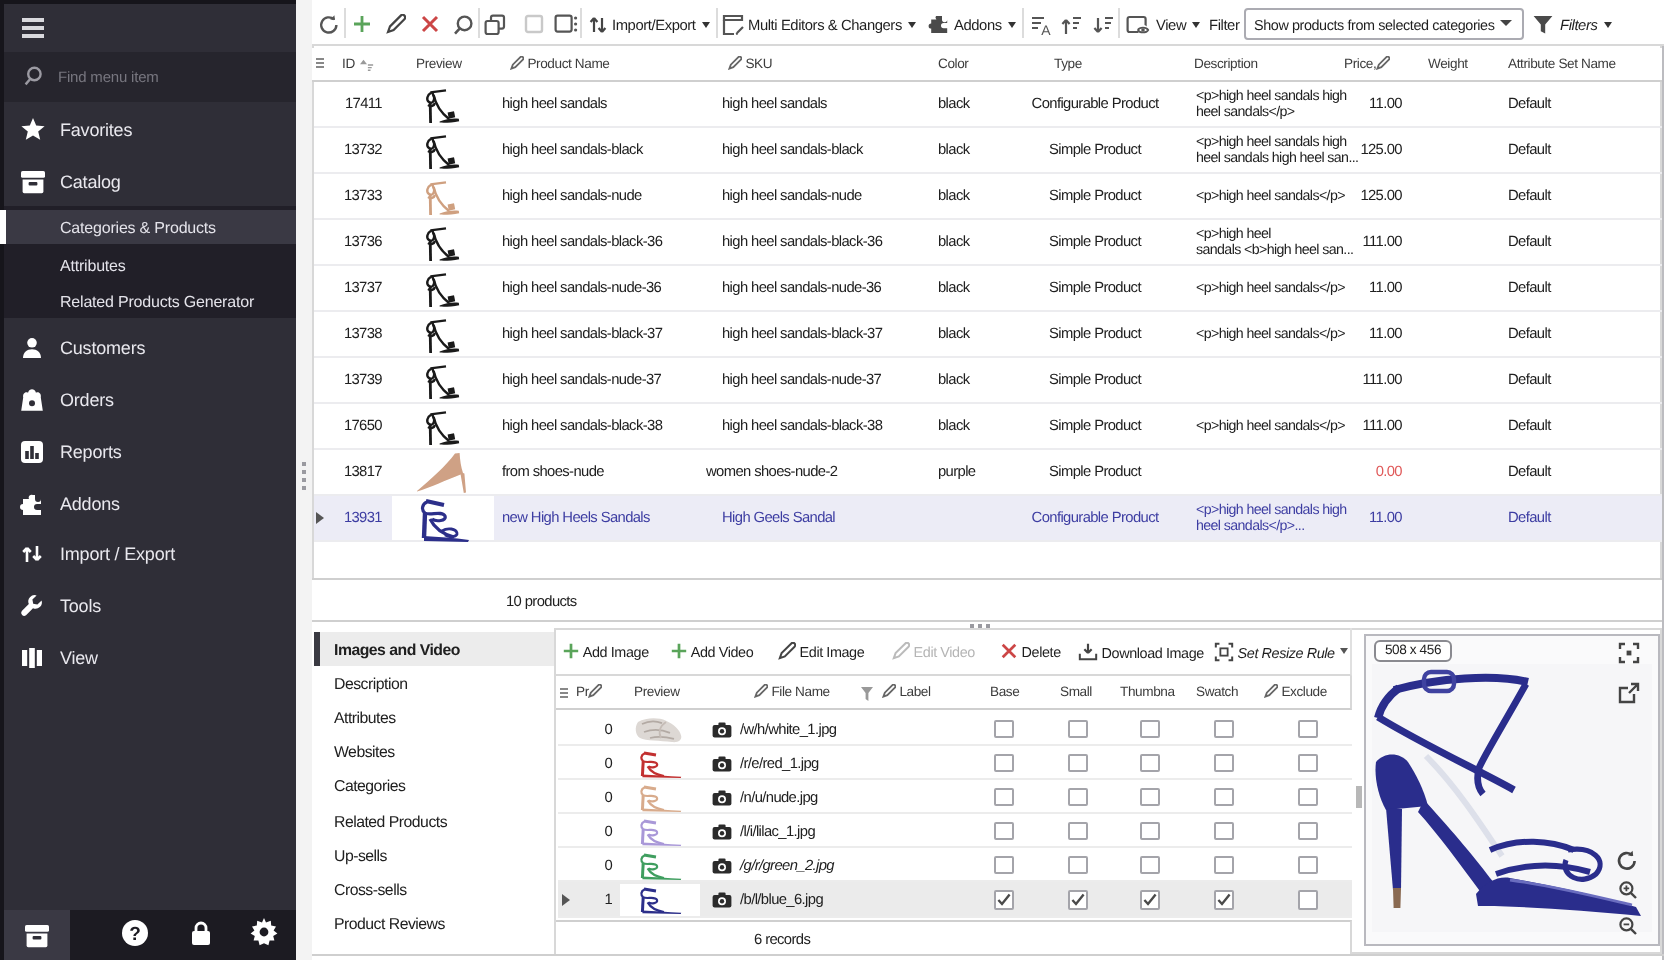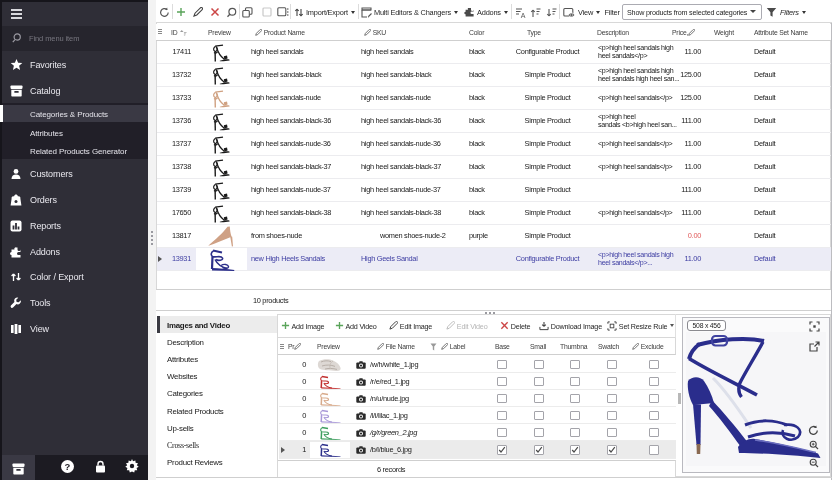--- a/index.html
+++ b/index.html
@@ -87,21 +87,21 @@
     <svg width="12" height="12" viewBox="0 0 12 12">
       <path d="M4.5 1.5 h3 v2 a1.5 1.5 0 0 0 3 0 v2.5 h-2 a1.5 1.5 0 0 0 0 3 h2 v2.5 h-9 v-2.5 a1.5 1.5 0 0 1 0 -3 v-2.5 h3 a1.5 1.5 0 0 1 2 -2 z" fill="#fff"></path>
     </svg>
     <span class="lbl">Addons</span>
   </div>
 <div class="sb-item" style="top:265px;">
     <svg width="12" height="12" viewBox="0 0 12 12">
       <path d="M3.5 10 V3 M3.5 3 L1.6 5 M3.5 3 L5.4 5" stroke="#fff" stroke-width="1.3" fill="none"></path>
       <path d="M8.5 2 V9 M8.5 9 L6.6 7 M8.5 9 L10.4 7" stroke="#fff" stroke-width="1.3" fill="none"></path>
     </svg>
-    <span class="lbl">Color / Export</span>
+    <span class="lbl">Import / Export</span>
   </div>
 <div class="sb-item" style="top:291px;">
     <svg width="12" height="12" viewBox="0 0 12 12">
       <path d="M10.8 3.2 a3.2 3.2 0 0 1 -4.3 3.9 L3 10.6 a1.5 1.5 0 0 1 -2.1 -2.1 L4.4 5 a3.2 3.2 0 0 1 3.9 -4.3 L6.2 2.8 l0.4 2.1 2.1 0.4 z" fill="#fff"></path>
     </svg>
     <span class="lbl">Tools</span>
   </div>
 <div class="sb-item" style="top:316.5px;">
     <svg width="12" height="12" viewBox="0 0 12 12">
       <rect x="1" y="2" width="2.6" height="8" fill="#fff"></rect>
@@ -396,21 +396,21 @@
 <div class="cell" style="left:505px;top:209.0px;width:85px;text-align:center;color:#202020;">Simple Product</div>
 <div class="cell" style="left:598px;top:209.0px;font-size:7.1px;color:#202020;">&lt;p&gt;high heel sandals&lt;/p&gt;</div>
 <div class="cell" style="left:660px;top:209.0px;width:41px;text-align:right;color:#202020;">111.00</div>
 <div class="cell" style="left:754px;top:209.0px;color:#202020;">Default</div>
 <div class="abs" style="left:157px;top:247px;width:674px;height:1px;background:#ececef;"></div>
 <div class="cell" style="left:160px;top:232.0px;width:31px;text-align:right;color:#202020;">13817</div>
 <div class="abs" style="left:208px;top:226px;"><svg width="26" height="22" viewBox="0 0 26 22">
       <path d="M0.5 19.5 C7 14 15 7 19.5 0.8 L21.8 0.5 C22 4 22.5 7.5 23.5 10.5 L24.2 10.8 L25 20.3 L23.9 20.5 L22.3 11.3 C15 14 7 18 0.5 19.8 Z" fill="#cfa185"></path>
     </svg></div>
 <div class="cell" style="left:251px;top:232.0px;color:#202020;">from shoes-nude</div>
-<div class="cell" style="left:380px;top:232.0px;color:#202020;">women shoes-nude-2</div>
+<div class="cell" style="left:353px;top:232.0px;color:#202020;">women shoes-nude-2</div>
 <div class="cell" style="left:469px;top:232.0px;color:#202020;">purple</div>
 <div class="cell" style="left:505px;top:232.0px;width:85px;text-align:center;color:#202020;">Simple Product</div>
 <div class="cell" style="left:660px;top:232.0px;width:41px;text-align:right;color:#e05a5a;">0.00</div>
 <div class="cell" style="left:754px;top:232.0px;color:#202020;">Default</div>
 <div class="abs" style="left:157px;top:248px;width:674px;height:23px;background:#ececf6;"></div>
 <div class="abs" style="left:196px;top:248px;width:51px;height:23px;background:#fff;"></div>
 <div class="abs" style="left:158px;top:256px;width:0;height:0;border-top:3px solid transparent;border-bottom:3px solid transparent;border-left:4px solid #555;"></div>
 <div class="abs" style="left:157px;top:270px;width:674px;height:1px;background:#ececef;"></div>
 <div class="cell" style="left:160px;top:255.0px;width:31px;text-align:right;color:#3d3da2;">13931</div>
 <div class="abs" style="left:205px;top:248.5px;"><svg width="34" height="22" viewBox="0 0 30 22">
@@ -453,21 +453,21 @@
   </div>
 <div class="tab" style="top:384.79999999999995px;">
     <span class="lbl">Categories</span>
   </div>
 <div class="tab" style="top:401.99999999999994px;">
     <span class="lbl">Related Products</span>
   </div>
 <div class="tab" style="top:419.19999999999993px;">
     <span class="lbl">Up-sells</span>
   </div>
-<div class="tab" style="top:436.3999999999999px;font-family:Liberation Serif, serif;">
+<div class="tab" style="top:436.3999999999999px;">
     <span class="lbl">Cross-sells</span>
   </div>
 <div class="tab" style="top:453.5999999999999px;">
     <span class="lbl">Product Reviews</span>
   </div>
 <div class="abs" style="left:278px;top:314px;width:398px;height:24px;border-bottom:1px solid #d8d8d8;border-right:1px solid #e0e0e0;"></div>
 <div class="tb-lbl abs" style="left:281px;top:321px;font-size:7.2px;"><svg width="9" height="9" viewBox="0 0 10 10" style="vertical-align:-1.5px;">
       <path d="M5 1 V9 M1 5 H9" stroke="#5aa45a" stroke-width="1.5"></path>
     </svg> Add Image</div>
 <div class="tb-lbl abs" style="left:335px;top:321px;font-size:7.2px;"><svg width="9" height="9" viewBox="0 0 10 10" style="vertical-align:-1.5px;">
@@ -479,21 +479,21 @@
 <div class="tb-lbl abs" style="left:446px;top:321px;font-size:7.2px;color:#b5b5b5;"><svg width="9" height="9" viewBox="0 0 10 10" style="vertical-align:-1.5px;">
       <path d="M1 9 L2 6.2 L7.4 0.8 a1.1 1.1 0 0 1 1.8 1.8 L3.8 8 Z" fill="none" stroke="#bbb" stroke-width="1.1"></path>
     </svg> Edit Video</div>
 <div class="tb-lbl abs" style="left:500px;top:321px;font-size:7.2px;"><svg width="9" height="9" viewBox="0 0 10 10" style="vertical-align:-1.5px;">
       <path d="M1.5 1.5 L8.5 8.5 M8.5 1.5 L1.5 8.5" stroke="#cc4646" stroke-width="1.5"></path>
     </svg> Delete</div>
 <div class="tb-lbl abs" style="left:539px;top:321px;font-size:7.2px;"><svg width="10" height="10" viewBox="0 0 11 11" style="vertical-align:-2px;">
       <path d="M5.5 1 V6 M5.5 6 L3.5 4 M5.5 6 L7.5 4" stroke="#444" stroke-width="1.2" fill="none"></path>
       <path d="M1 6.5 V9.5 H10 V6.5" stroke="#444" stroke-width="1.1" fill="none"></path>
     </svg> Download Image</div>
-<div class="tb-lbl abs" style="left:607px;top:321px;font-size:7.2px;"><svg width="10" height="10" viewBox="0 0 11 11" style="vertical-align:-2px;">
+<div class="tb-lbl abs" style="left:607px;top:321px;font-size:7.2px;font-style:italic;"><svg width="10" height="10" viewBox="0 0 11 11" style="vertical-align:-2px;">
       <path d="M1 3 V1 H3 M8 1 H10 V3 M10 8 V10 H8 M3 10 H1 V8" stroke="#444" stroke-width="1.1" fill="none"></path>
       <rect x="3.5" y="3.5" width="4" height="4" fill="none" stroke="#444" stroke-width="1"></rect>
     </svg> Set Resize Rule</div>
 <div class="abs" style="left:670px;top:324px;width:0;height:0;border-left:2.5px solid transparent;border-right:2.5px solid transparent;border-top:3px solid #555;"></div>
 <div class="abs" style="left:278px;top:338px;width:398px;height:17px;border-bottom:1px solid #cfcfcf;border-right:1px solid #d8d8d8;"></div>
 <div class="abs" style="left:280px;top:344px;width:4px;height:1px;background:#888;"></div>
 <div class="abs" style="left:280px;top:346px;width:4px;height:1px;background:#888;"></div>
 <div class="abs" style="left:280px;top:348px;width:4px;height:1px;background:#888;"></div>
 <div class="hdr" style="left:288px;top:338px;">Pr<svg width="7" height="7" viewBox="0 0 10 10" style="vertical-align:-1px;">
       <path d="M1 9 L2 6.2 L7.4 0.8 a1.1 1.1 0 0 1 1.8 1.8 L3.8 8 Z" fill="none" stroke="#666" stroke-width="1.3"></path>

